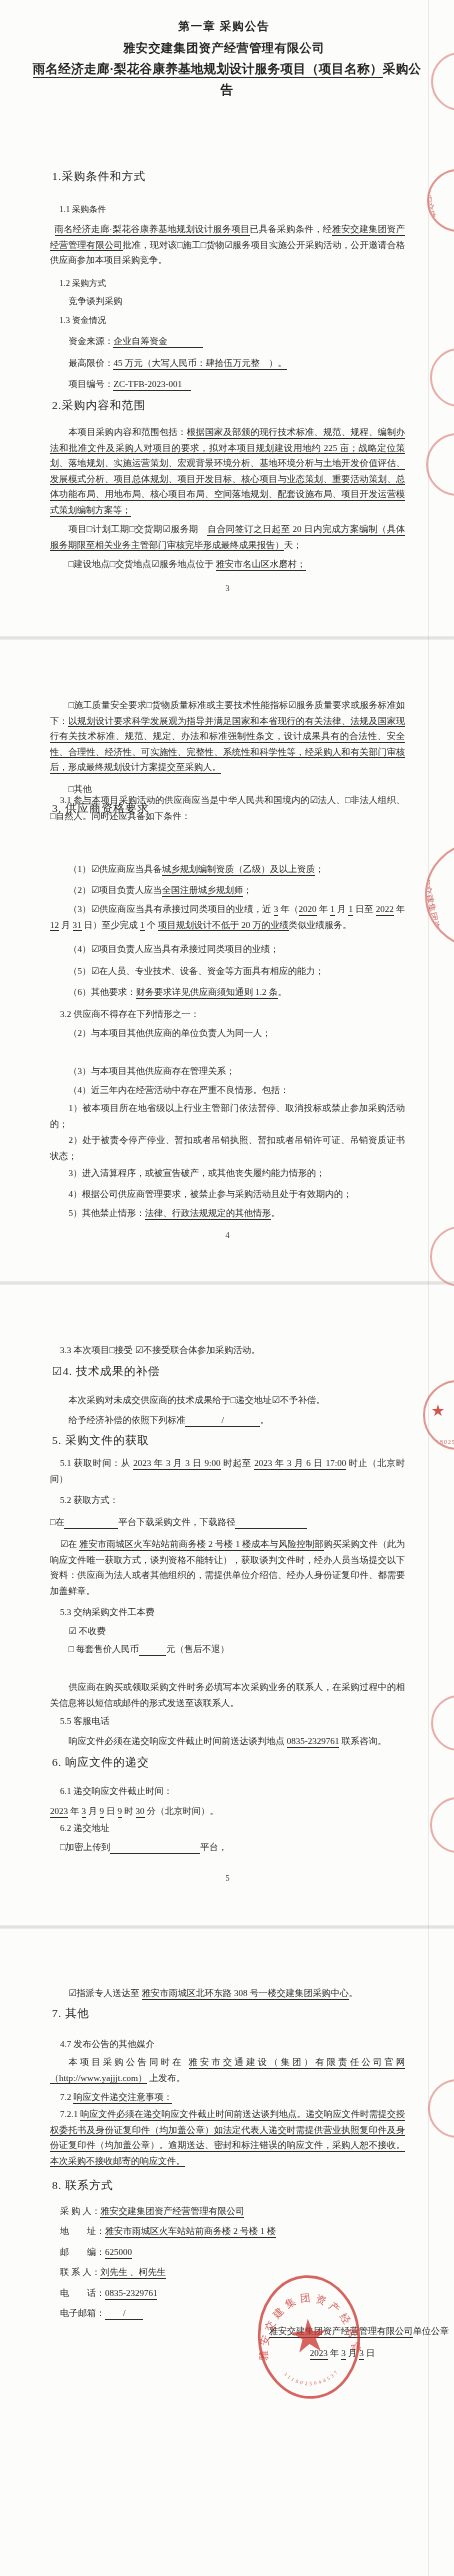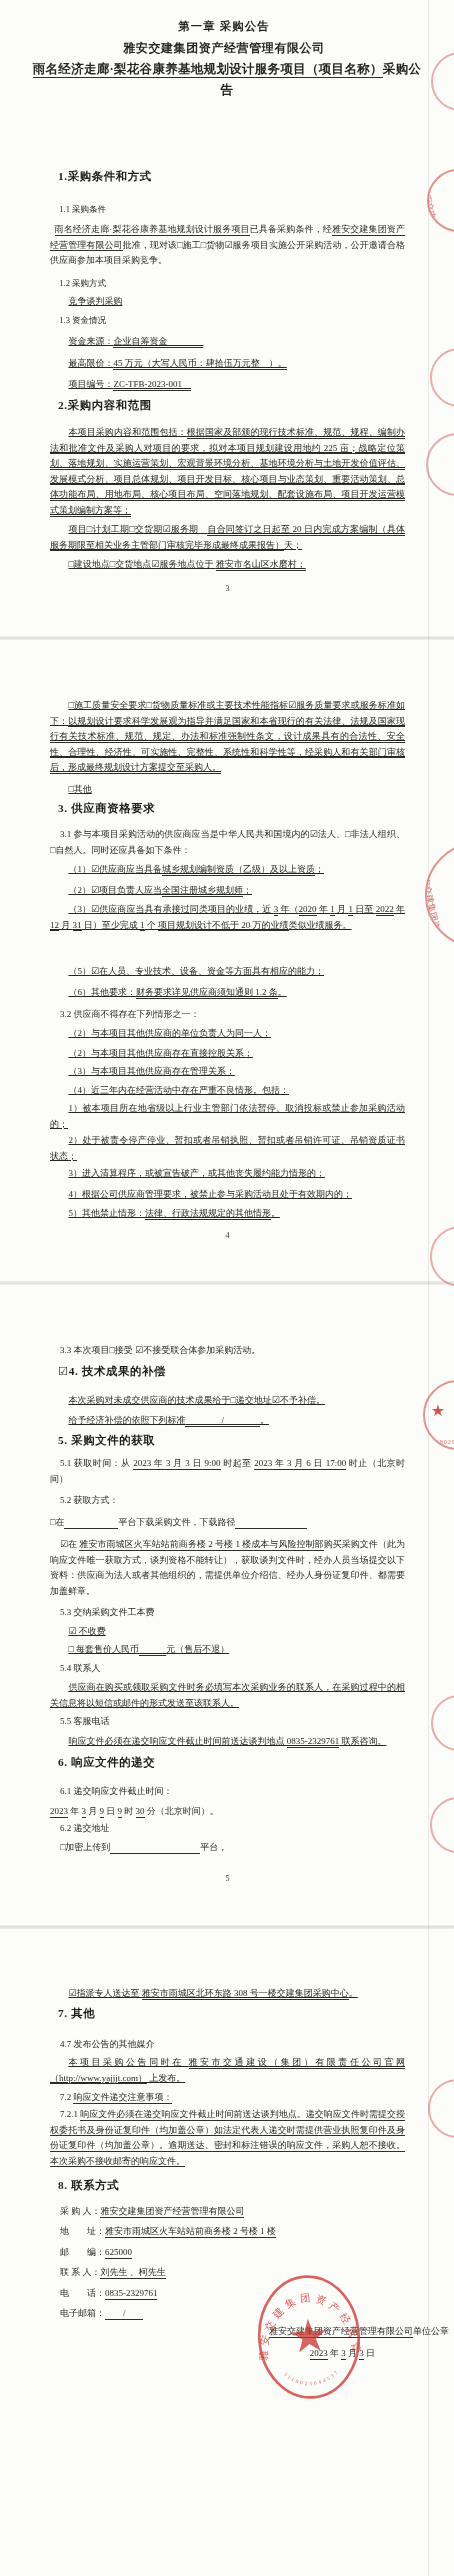--- a/index.html
+++ b/index.html
@@ -2,22 +2,22 @@
 <html style="font-size:9px"><head>
 <meta charset="utf-8">
 <style>
   html,body{margin:0;padding:0;background:#ffffff;}
   .doc{position:relative;width:455px;height:2576px;background:#fcfcfa;overflow:hidden;
        font-family:"Liberation Serif","DejaVu Serif","DejaVu Sans",serif;color:#262626;}
   .p{position:absolute;left:50px;width:355px;font-size:9px;line-height:15.6px;text-align:justify;}
   .sm{font-size:8.5px;}
   .ind05{text-indent:0.5em;}
   .ind1{text-indent:1.1em;}
-  .ind2{text-indent:2.05em;text-decoration:underline;}
-  .h{position:absolute;left:58px;width:364px;font-size:11.4px;font-weight:bold;color:#1d1d1d;letter-spacing:0.6px;}
+  .ind2{text-indent:2.05em;}
+  .h{position:absolute;left:52px;width:364px;font-size:11.4px;font-weight:normal;color:#1d1d1d;letter-spacing:0.6px;}
   .ctr{position:absolute;left:0;width:448px;text-align:center;}
   .t1{font-size:11.4px;font-weight:bold;letter-spacing:1.1px;}
   .t2{font-size:12px;font-weight:bold;letter-spacing:0.6px;}
   .t3{left:28px;width:398px;font-size:12.5px;font-weight:bold;line-height:21px;letter-spacing:0.3px;}
   .u{border-bottom:0.9px solid #2e2e2e;padding-bottom:0.6px;}
   .pg{position:absolute;left:0;width:455px;text-align:center;font-size:8px;color:#333;}
   .band{position:absolute;left:0;width:455px;height:4px;
         background:linear-gradient(180deg,#ededeb 0%,#e0dfdc 55%,#f3f2f0 100%);}
   .scanline{position:absolute;left:428px;top:0;width:0.6px;height:2576px;background:rgba(110,110,110,.13);}
   .edge{position:absolute;border:2.3px solid rgba(200,45,38,.5);border-radius:50%;overflow:hidden;}
@@ -57,29 +57,29 @@
   <div class="h" style="top:398px">2.采购内容和范围</div>
   <div class="p ind2" style="top:425px"><span>本项目采购内容和范围包括：</span><span class="u">根据国家及部颁的现行技术标准、规范、规程、编制办法和批准文件及采购人对项目的要求，拟对本项目规划建设用地约 225 亩；战略定位策划、落地规划、实施运营策划、宏观背景环境分析、基地环境分析与土地开发价值评估、发展模式分析、项目总体规划、项目开发目标、核心项目与业态策划、重要活动策划、总体功能布局、用地布局、核心项目布局、空间落地规划、配套设施布局、项目开发运营模式策划编制方案等；</span></div>
   <div class="p ind2" style="top:522px"><span>项目□计划工期□交货期☑服务期　</span><span class="u">自合同签订之日起至 20 日内完成方案编制（具体服务期限至相关业务主管部门审核完毕形成最终成果报告）</span><span>天；</span></div>
   <div class="p ind2" style="top:557px"><span>□建设地点□交货地点☑服务地点位于 </span><span class="u">雅安市名山区水磨村；</span></div>
   <div class="pg" style="top:584px">3</div>
 
   <div class="p ind2" style="top:782px">□其他</div>
   <div class="p ind2" style="top:698px"><span>□施工质量安全要求□货物质量标准或主要技术性能指标☑服务质量要求或服务标准如下：</span><span class="u">以规划设计要求科学发展观为指导并满足国家和本省现行的有关法律、法规及国家现行有关技术标准、规范、规定、办法和标准强制性条文，设计成果具有的合法性、安全性、合理性、经济性、可实施性、完整性、系统性和科学性等，经采购人和有关部门审核后，形成最终规划设计方案提交至采购人。</span></div>
 
   <div class="h" style="top:801px">3. 供应商资格要求</div>
-  <div class="p ind1" style="top:827px">3.1 参与本项目采购活动的供应商应当是中华人民共和国境内的☑法人、□非法人组织、□自然人。同时还应具备如下条件：</div>
+  <div class="p ind1" style="top:793px">3.1 参与本项目采购活动的供应商应当是中华人民共和国境内的☑法人、□非法人组织、□自然人。同时还应具备如下条件：</div>
   <div class="p ind2" style="top:862px"><span>（1）☑供应商应当具备</span><span class="u">城乡规划编制资质（乙级）及以上资质</span><span>；</span></div>
   <div class="p ind2" style="top:883px"><span>（2）☑项目负责人应当</span><span class="u">全国注册城乡规划师</span><span>；</span></div>
   <div class="p ind2" style="top:902px"><span>（3）☑供应商应当具有承接过同类项目的业绩，近 </span><span class="u">3</span><span> 年（</span><span class="u">2020</span><span> 年 </span><span class="u">1</span><span> 月 </span><span class="u">1</span><span> 日至 </span><span class="u">2022</span><span> 年 </span><span class="u">12</span><span> 月 </span><span class="u">31</span><span> 日）至少完成 </span><span class="u">1</span><span> 个 </span><span class="u">项目规划设计不低于 20 万的业绩</span><span>类似业绩服务。</span></div>
+  <div class="p ind2" style="top:942px">（4）☑项目负责人应当具有承接过同类项目的业绩；</div>
   <div class="p ind2" style="top:964px">（5）☑在人员、专业技术、设备、资金等方面具有相应的能力；</div>
   <div class="p ind2" style="top:985px"><span>（6）其他要求：</span><span class="u">财务要求详见供应商须知通则 1.2 条</span><span>。</span></div>
   <div class="p ind1" style="top:1007px">3.2 供应商不得存在下列情形之一：</div>
   <div class="p ind2" style="top:1026px">（2）与本项目其他供应商的单位负责人为同一人；</div>
-  <div class="p ind2" style="top:1046px">（2）与本项目其他供应商存在直接控股关系；</div>
   <div class="p ind2" style="top:1064px">（3）与本项目其他供应商存在管理关系；</div>
   <div class="p ind2" style="top:1083px">（4）近三年内在经营活动中存在严重不良情形。包括：</div>
   <div class="p ind2" style="top:1101px">1）被本项目所在地省级以上行业主管部门依法暂停、取消投标或禁止参加采购活动的；</div>
   <div class="p ind2" style="top:1133px">2）处于被责令停产停业、暂扣或者吊销执照、暂扣或者吊销许可证、吊销资质证书状态；</div>
   <div class="p ind2" style="top:1166px">3）进入清算程序，或被宣告破产，或其他丧失履约能力情形的；</div>
   <div class="p ind2" style="top:1187px">4）根据公司供应商管理要求，被禁止参与采购活动且处于有效期内的；</div>
   <div class="p ind2" style="top:1206px"><span>5）其他禁止情形：</span><span class="u">法律、行政法规规定的其他情形</span><span>。</span></div>
   <div class="pg" style="top:1231px">4</div>
 
   <div class="p ind1" style="top:1343px">3.3 本次项目□接受 ☑不接受联合体参加采购活动。</div>
@@ -88,21 +88,20 @@
   <div class="p ind2" style="top:1413px"><span>给予经济补偿的依照下列标准</span><span class="u">　　　　/　　　　</span><span>。</span></div>
 
   <div class="h" style="top:1433px">5. 采购文件的获取</div>
   <div class="p ind1" style="top:1456px"><span>5.1 获取时间：从 </span><span class="u">2023 年 3 月 3 日 9:00</span><span> 时起至 </span><span class="u">2023 年 3 月 6 日 17:00</span><span> 时止（北京时间）</span></div>
   <div class="p ind1" style="top:1493px">5.2 获取方式：</div>
   <div class="p" style="top:1515px"><span>□在</span><span class="u">　　　　　　</span><span>平台下载采购文件，下载路径</span><span class="u">　　　　　　　　</span></div>
   <div class="p ind1" style="top:1537px"><span>☑在 </span><span class="u">雅安市雨城区火车站站前商务楼 2 号楼 1 楼成本与风险控制部</span><span>购买采购文件（此为响应文件唯一获取方式，谈判资格不能转让），获取谈判文件时，经办人员当场提交以下资料：供应商为法人或者其他组织的，需提供单位介绍信、经办人身份证复印件、都需要加盖鲜章。</span></div>
   <div class="p ind1" style="top:1605px">5.3 交纳采购文件工本费</div>
   <div class="p ind2" style="top:1624px">☑ 不收费</div>
   <div class="p ind2" style="top:1642px"><span>□ 每套售价人民币</span><span class="u">　　　</span><span>元（售后不退）</span></div>
-  <div class="p ind1" style="top:1661px">5.4 联系人</div>
   <div class="p ind2" style="top:1680px">供应商在购买或领取采购文件时务必填写本次采购业务的联系人，在采购过程中的相关信息将以短信或邮件的形式发送至该联系人。</div>
   <div class="p ind1" style="top:1714px">5.5 客服电话</div>
   <div class="p ind2" style="top:1734px"><span>响应文件必须在递交响应文件截止时间前送达谈判地点 </span><span class="u">0835-2329761</span><span> 联系咨询。</span></div>
 
   <div class="h" style="top:1755px">6. 响应文件的递交</div>
   <div class="p ind1" style="top:1784px">6.1 递交响应文件截止时间：</div>
   <div class="p" style="top:1804px"><span class="u">2023</span><span> 年 </span><span class="u">3</span><span> 月 </span><span class="u">9</span><span> 日 </span><span class="u">9</span><span> 时 </span><span class="u">30</span><span> 分（北京时间）。</span></div>
   <div class="p ind1" style="top:1821px">6.2 递交地址</div>
   <div class="p ind1" style="top:1840px"><span>□加密上传到</span><span class="u">　　　　　　　　　　</span><span>平台，</span></div>
   <div class="pg" style="top:1874px">5</div>

